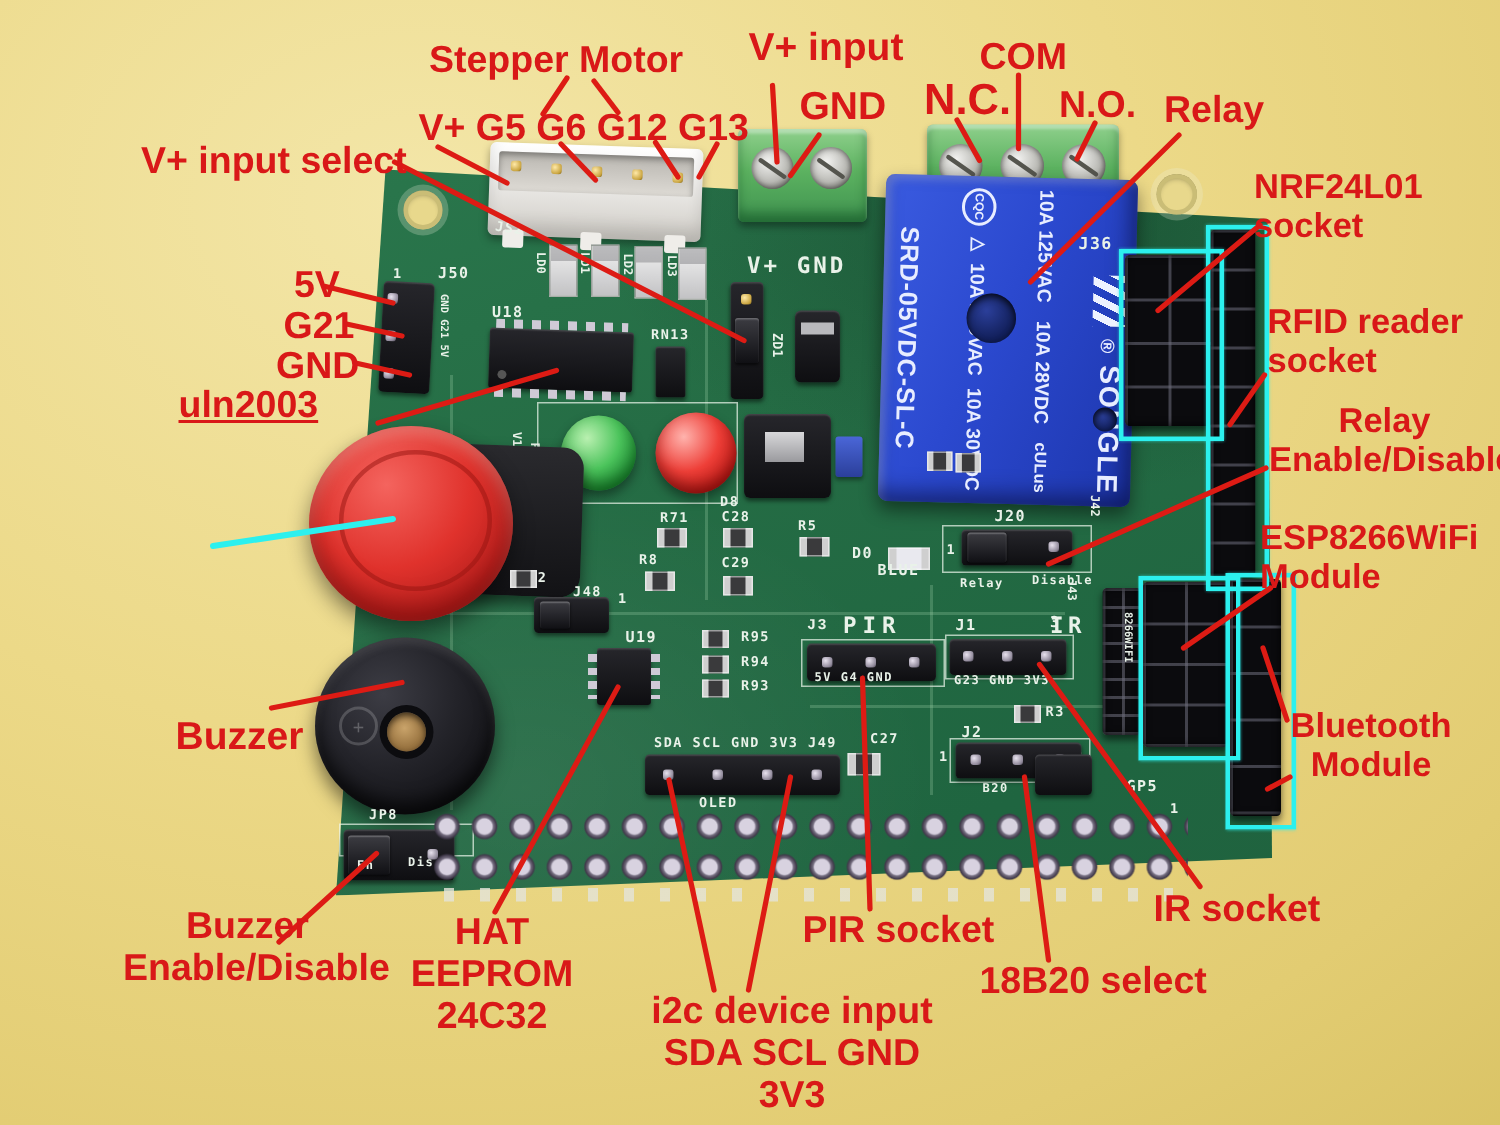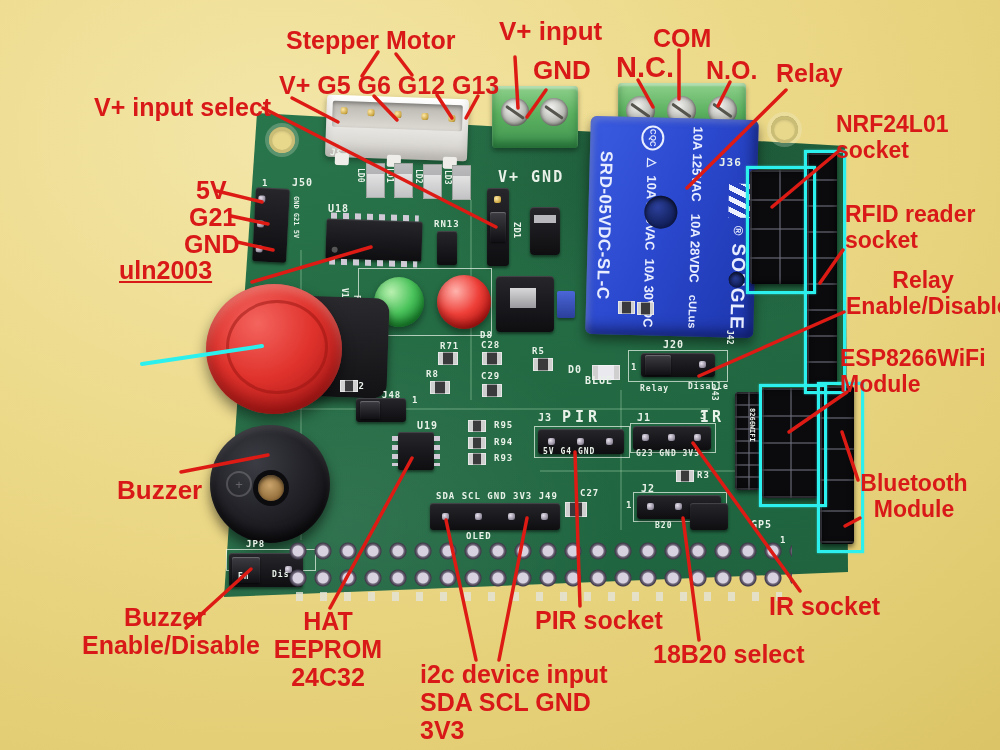--- a/index.html
+++ b/index.html
@@ -248,21 +248,21 @@
     <div style="position:absolute;right:-6px;top:4px;width:6px;height:30px;background:repeating-linear-gradient(#cfcad6 0 5px, transparent 5px 9px);"></div>
   </div>
   <div class="silk" style="left:417px;top:420px;font-size:10px;">U19</div>
   <div class="smd" style="left:468px;top:420px;width:16px;height:10px;"></div>
   <div class="smd" style="left:468px;top:437px;width:16px;height:10px;"></div>
   <div class="smd" style="left:468px;top:453px;width:16px;height:10px;"></div>
   <div class="silk" style="left:494px;top:420px;font-size:9px;">R95</div>
   <div class="silk" style="left:494px;top:437px;font-size:9px;">R94</div>
   <div class="silk" style="left:494px;top:453px;font-size:9px;">R93</div>
 
-  <div class="silk" style="left:538px;top:412px;font-size:10px;">J3</div>
+  <div class="silk" style="left:538px;top:412px;font-size:10px;font-family:Liberation Mono, monospace;">J3</div>
   <div class="silk" style="left:562px;top:408px;font-size:15px;letter-spacing:4px;">PIR</div>
   <div class="silkbox" style="left:534px;top:426px;width:94px;height:30px;"></div>
   <div class="hdr" style="left:538px;top:429px;width:86px;height:25px;">
     <div class="pin" style="left:10px;top:9px;"></div>
       <div class="pin" style="left:39px;top:9px;"></div>
       <div class="pin" style="left:68px;top:9px;"></div>
   </div>
   <div class="silk" style="left:543px;top:447px;font-size:8px;">5V G4 GND</div>
 
   <div class="silk" style="left:637px;top:412px;font-size:10px;">J1</div>
@@ -389,20 +389,20 @@
 socket</div>
   <div class="lbl" style="left:846px;top:268px;width:154px;font-size:23px;text-align:center;">Relay
 Enable/Disable</div>
   <div class="lbl" style="left:840px;top:346px;font-size:23px;">ESP8266WiFi
 Module</div>
   <div class="lbl" style="left:858px;top:471px;width:112px;font-size:23px;text-align:center;">Bluetooth
 Module</div>
   <div class="lbl" style="left:769px;top:592px;font-size:25px;">IR socket</div>
   <div class="lbl" style="left:653px;top:640px;font-size:25px;">18B20 select</div>
   <div class="lbl" style="left:535px;top:606px;font-size:25px;">PIR socket</div>
-  <div class="lbl" style="left:420px;top:660px;width:216px;font-size:25px;text-align:left;">i2c device input
+  <div class="lbl" style="left:420px;top:660px;width:216px;font-size:25px;text-align:center;">i2c device input
 SDA SCL GND 3V3</div>
   <div class="lbl" style="left:248px;top:607px;width:160px;font-size:25px;text-align:center;">HAT EEPROM
 24C32</div>
   <div class="lbl" style="left:82px;top:603px;width:166px;font-size:25px;text-align:center;">Buzzer
 Enable/Disable</div>
 
 </div>
 
 </body></html>

